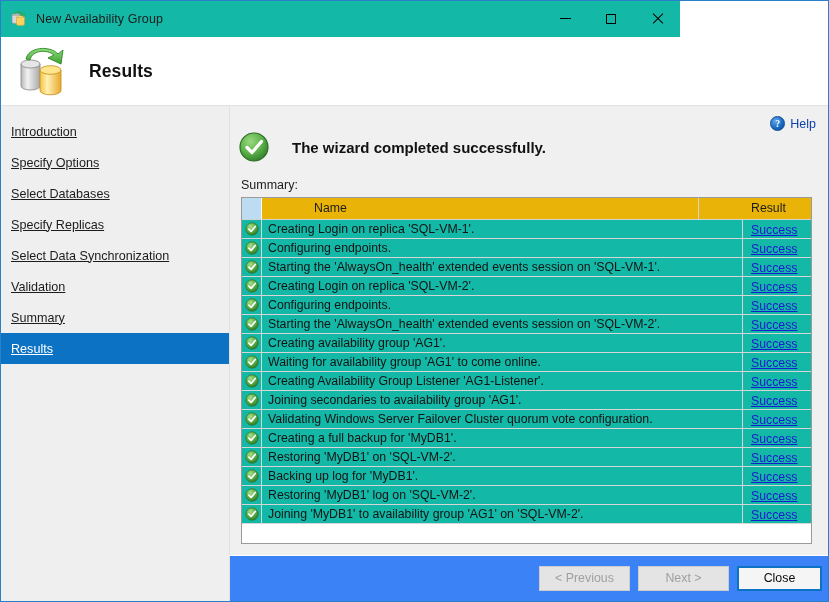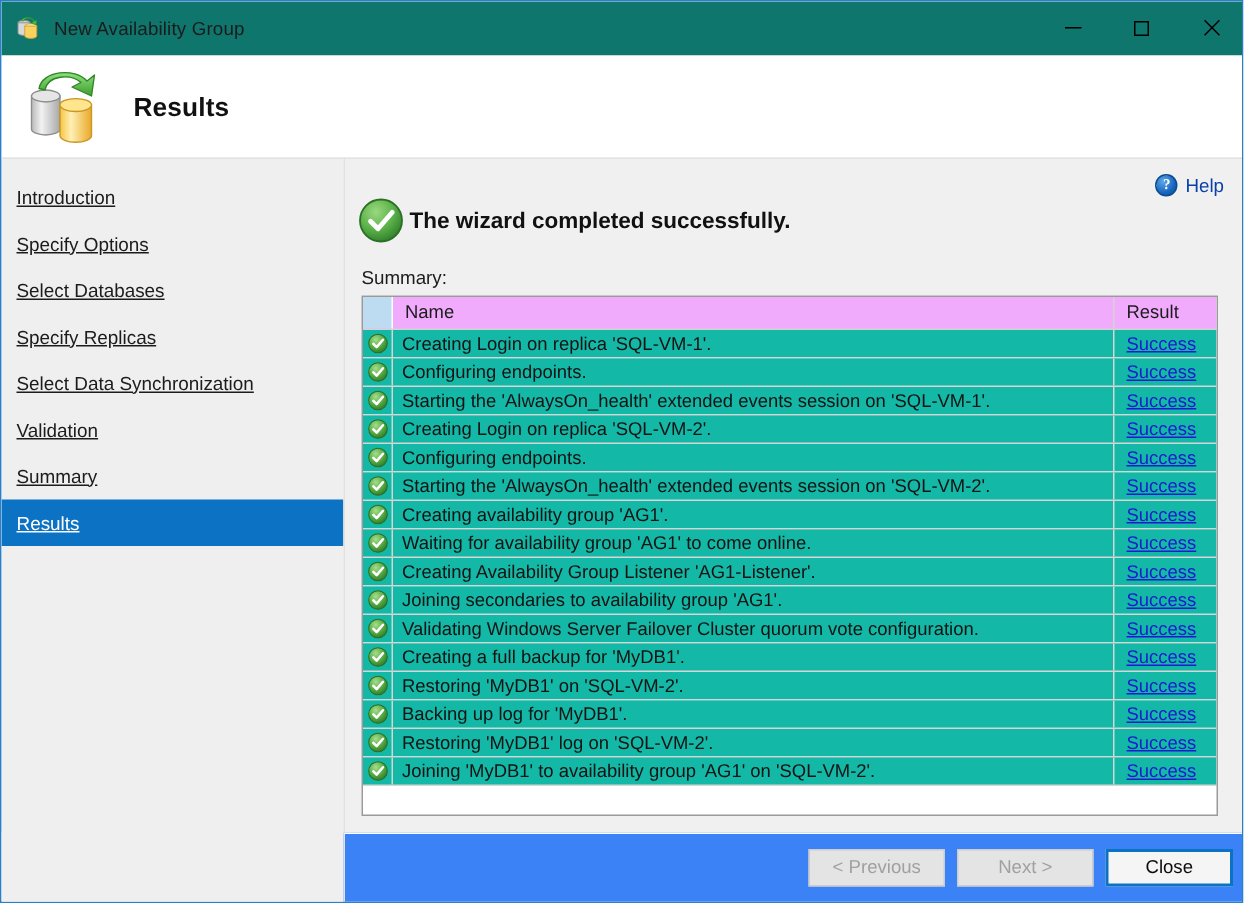--- a/index.html
+++ b/index.html
@@ -19,23 +19,23 @@
     box-sizing: border-box;
     border: 1px solid #2a7fc9;
     background: #ffffff;
     overflow: hidden;
   }
 
   
   #titlebar {
     position: absolute;
     left: 0; top: 0;
-    width: 829px;
+    width: 679px;
     height: 36px;
-    background: #0f766e;
+    background: #14b8a6;
     display: flex;
     align-items: center;
   }
   #titlebar .tb-icon {
     width: 18px; height: 18px;
     margin-left: 9px;
     margin-right: 8px;
     position: relative;
     flex: none;
   }
@@ -176,21 +176,21 @@
     position: absolute;
     left: 8px; top: 25px;
     display: flex;
     align-items: center;
   }
   #success-row .big-check {
     width: 32px; height: 32px;
     flex: none;
   }
   #success-row .success-text {
-    margin-left: 3px;
+    margin-left: 22px;
     font-size: 15px;
     font-weight: bold;
     color: #111111;
   }
 
   #summary-label {
     position: absolute;
     left: 11px; top: 72px;
     font-size: 12.5px;
     color: #1c1c1c;
@@ -203,23 +203,24 @@
     width: 571px;
     height: 347px;
     background: #ffffff;
     border: 1px solid #9a9a9a;
     box-sizing: border-box;
     overflow: hidden;
   }
   .grid-head {
     display: flex;
     height: 22px;
-    background: #f0abfc;
+    background: #eab308;
     border-bottom: 1px solid #d3d3d3;
     box-sizing: border-box;
+    gap: 44px;
   }
   .gh-icon {
     width: 20px;
     background: #bddcf2;
     border-right: 1px solid #ffffff;
     box-sizing: border-box;
     flex: none;
   }
   .gh-name {
     flex: 1;

